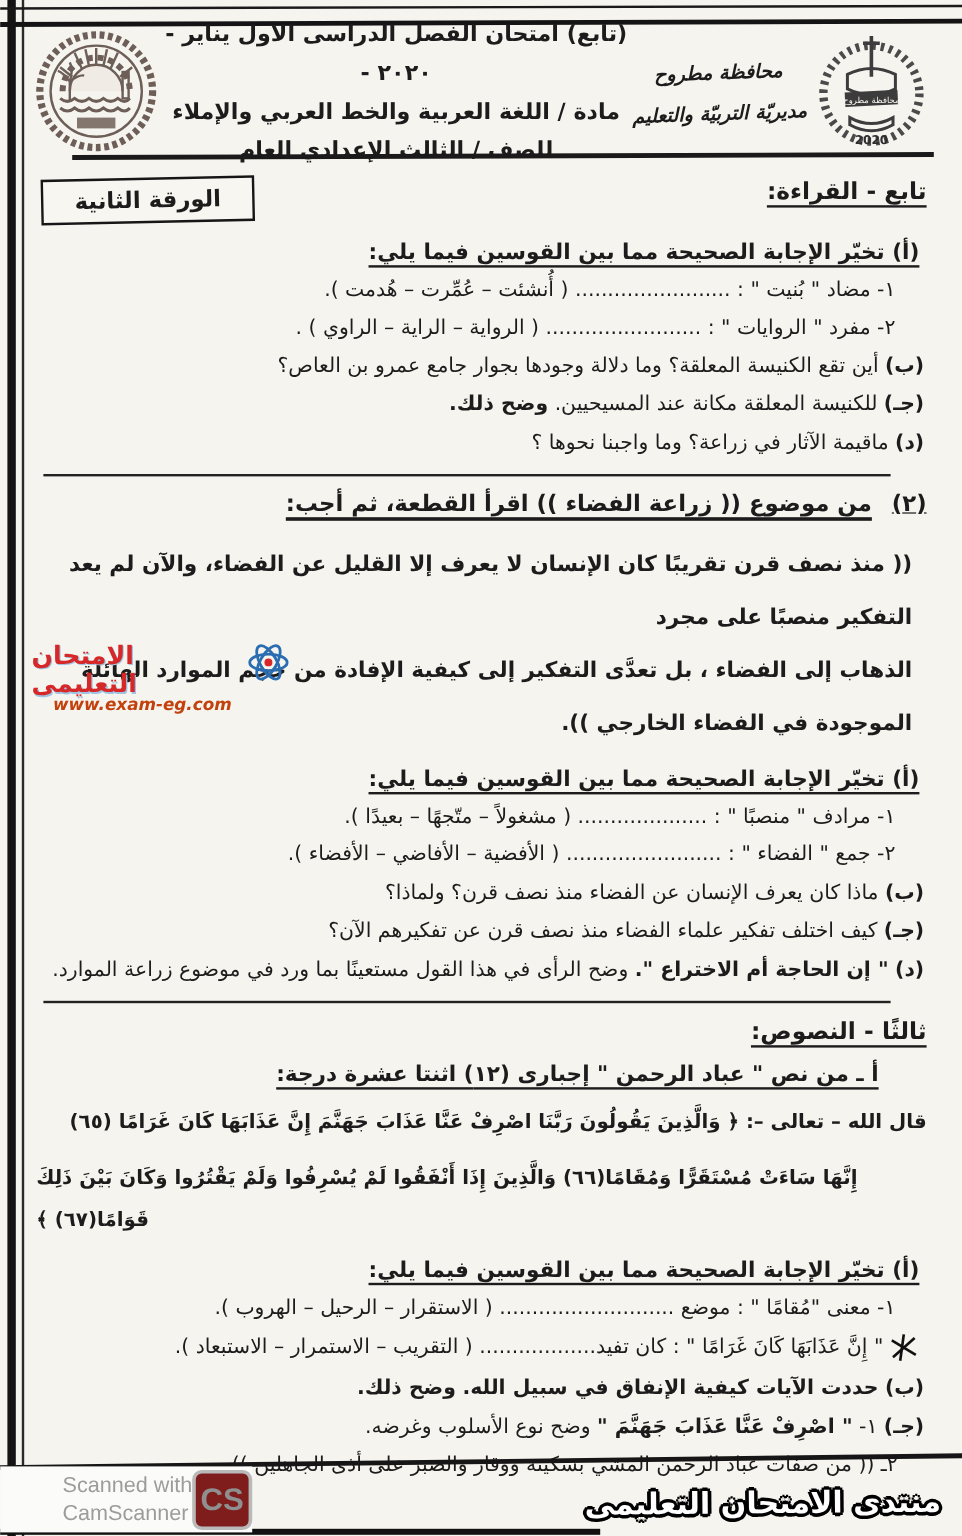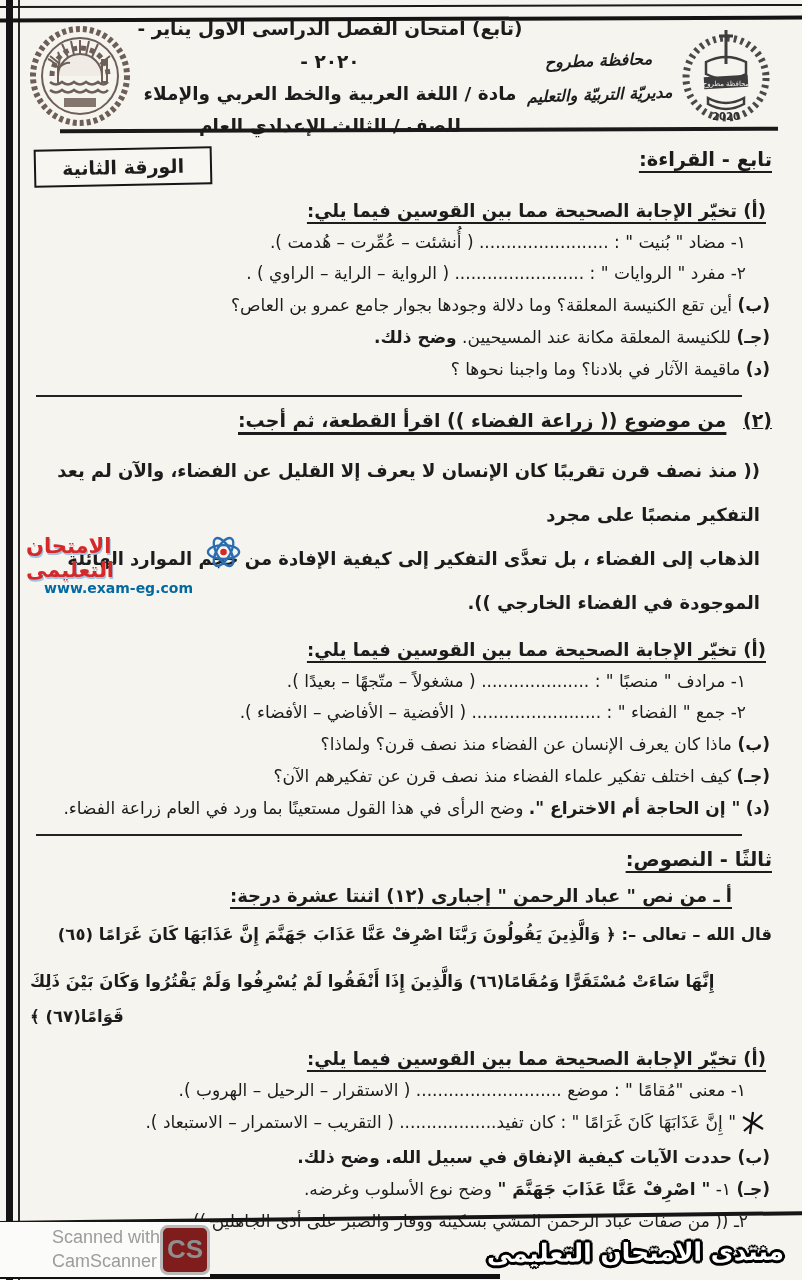--- a/index.html
+++ b/index.html
@@ -48,21 +48,21 @@
   .t2-head .txt{text-decoration:underline;text-underline-offset:5px;text-decoration-thickness:2.5px;}
   .passage{font-weight:bold;font-size:18px;margin:18px 12px 0 0;line-height:2.45;}
   .verse{font-weight:bold;font-size:16.5px;margin:12px 0 0 0;line-height:2.1;}
   .verse2{text-align:left;margin-left:4px;}
   .nosos-sub{font-weight:bold;font-size:18px;text-decoration:underline;text-underline-offset:5px;text-decoration-thickness:2px;margin:14px 40px 0 0;}
   .strike-wrap{display:inline-block;width:26px;height:24px;vertical-align:middle;margin-left:4px;}
   
   .wm{position:absolute;top:534px;left:26px;width:215px;text-align:left;direction:ltr;}
   .wm-row{display:flex;align-items:flex-start;justify-content:flex-end;gap:4px;}
   .wm-title{color:#d62828;font-weight:bold;font-size:21px;text-shadow:1px 1.5px 0 #9fc3e0;}
-  .wm-url{color:#0369a1;font-weight:bold;font-size:14px;margin-top:-2px;margin-right:30px;text-align:center;}
+  .wm-url{color:#c2410c;font-style:italic;font-weight:bold;font-size:14px;margin-top:-2px;margin-right:30px;text-align:center;}
   
   .foot-line{position:absolute;top:1216px;left:-6px;width:820px;height:4px;background:#161616;transform:rotate(-0.7deg);}
   .foot-note{position:absolute;top:1232px;right:170px;font-weight:bold;font-size:16px;}
   .cam{position:absolute;top:1222px;left:0;width:210px;height:55px;background:#fbfbfa;display:flex;align-items:center;}
   .cam-cs{margin-left:-10px;width:44px;height:44px;border:3px solid #b9b9b9;border-radius:8px;
     color:#8f8f8f;font-weight:bold;font-size:26px;display:flex;align-items:center;justify-content:center;
     font-family:"Liberation Sans",sans-serif;background:#7f1d1d;}
   .cam-txt{color:#9c9c9c;font-size:18px;line-height:1.3;margin-right:10px;direction:ltr;text-align:left;
     font-family:"Liberation Sans",sans-serif;padding-left:10px;}
   .brand{
@@ -143,21 +143,21 @@
       <span class="lbl">(ب)</span>
       <span>أين تقع الكنيسة المعلقة؟ وما دلالة وجودها بجوار جامع عمرو بن العاص؟</span>
     </div>
     <div class="q">
       <span class="lbl">(جـ)</span>
       <span>للكنيسة المعلقة مكانة عند المسيحيين.</span>
       <span class="bld">وضح ذلك.</span>
     </div>
     <div class="q">
       <span class="lbl">(د)</span>
-      <span>ماقيمة الآثار في بلادنا؟ وما واجبنا نحوها ؟</span>
+      <span>ماقيمة الآثار في زراعة؟ وما واجبنا نحوها ؟</span>
     </div>
 
     <hr class="rule">
 
     <div class="t2-head">
       <span class="num">(٢)</span>
       <span class="txt">من موضوع (( زراعة الفضاء )) اقرأ القطعة، ثم أجب:</span>
     </div>
     <div class="passage">
       <div>(( منذ نصف قرن تقريبًا كان الإنسان لا يعرف إلا القليل عن الفضاء، والآن لم يعد التفكير منصبًا على مجرد</div>
@@ -172,21 +172,21 @@
       <span class="lbl">(ب)</span>
       <span>ماذا كان يعرف الإنسان عن الفضاء منذ نصف قرن؟ ولماذا؟</span>
     </div>
     <div class="q">
       <span class="lbl">(جـ)</span>
       <span>كيف اختلف تفكير علماء الفضاء منذ نصف قرن عن تفكيرهم الآن؟</span>
     </div>
     <div class="q">
       <span class="lbl">(د)</span>
       <span class="bld">" إن الحاجة أم الاختراع ".</span>
-      <span>وضح الرأى في هذا القول مستعينًا بما ورد في العام زراعة الفضاء.</span>
+      <span>وضح الرأى في هذا القول مستعينًا بما ورد في موضوع زراعة الموارد.</span>
     </div>
 
     <hr class="rule">
 
     <div class="sec-title">ثالثًا - النصوص:</div>
     <div class="nosos-sub">أ ـ من نص " عباد الرحمن " إجبارى  (١٢) اثنتا عشرة درجة:</div>
 
     <div class="verse">قال الله – تعالى –: ﴿ وَالَّذِينَ يَقُولُونَ رَبَّنَا اصْرِفْ عَنَّا عَذَابَ جَهَنَّمَ إِنَّ عَذَابَهَا كَانَ غَرَامًا (٦٥)</div>
     <div class="verse verse2">إِنَّهَا سَاءَتْ مُسْتَقَرًّا وَمُقَامًا(٦٦) وَالَّذِينَ إِذَا أَنْفَقُوا لَمْ يُسْرِفُوا وَلَمْ يَقْتُرُوا وَكَانَ بَيْنَ ذَلِكَ قَوَامًا(٦٧) ﴾</div>
 

